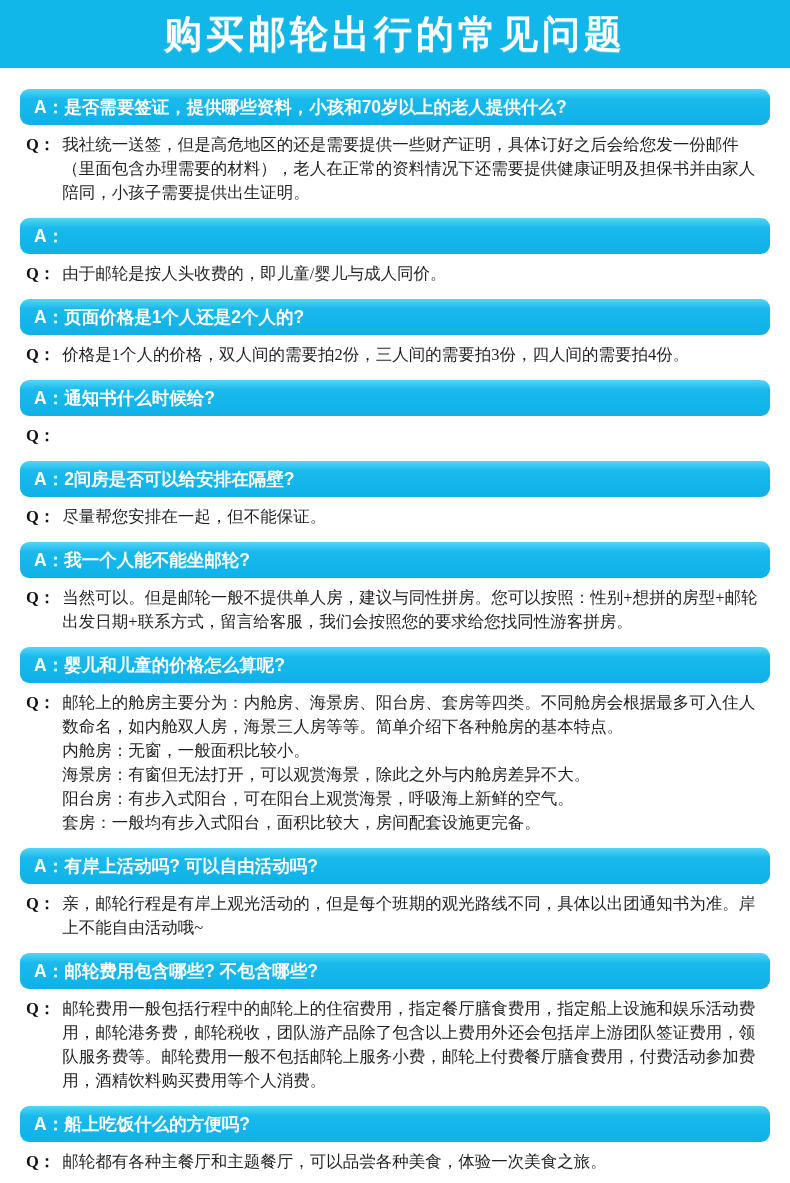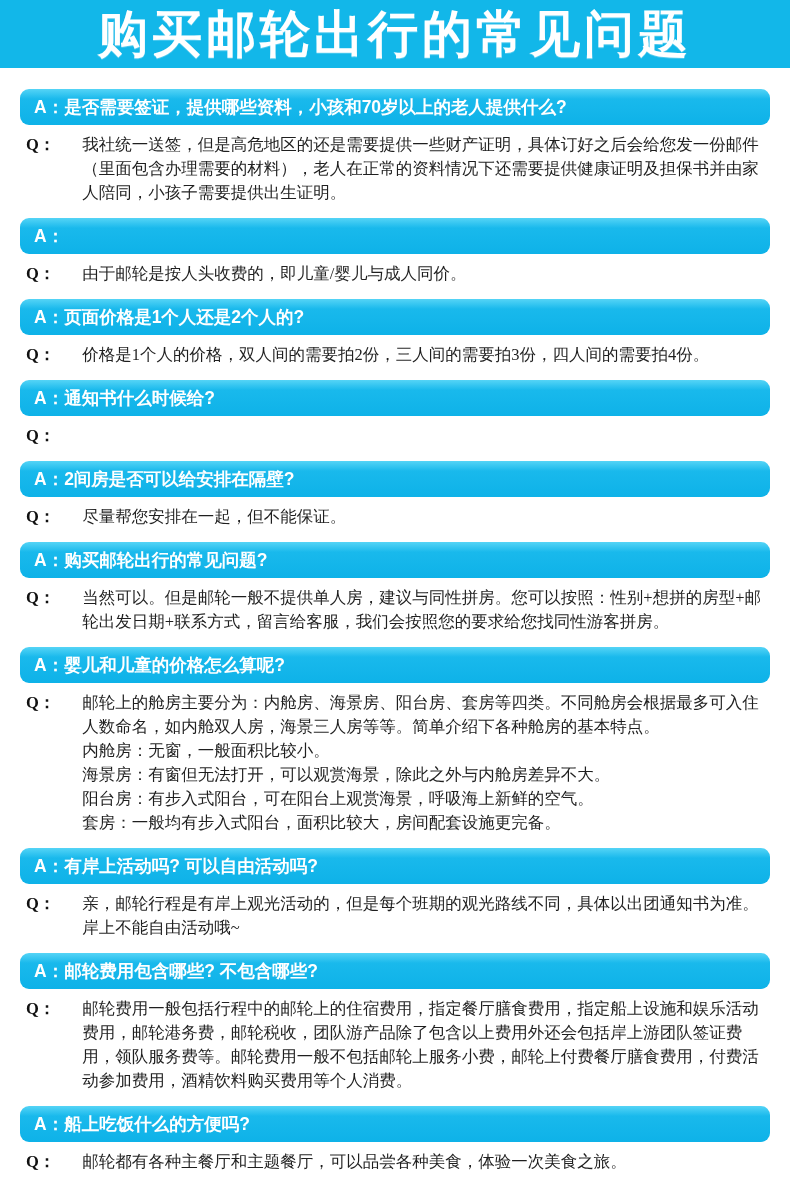--- a/index.html
+++ b/index.html
@@ -15,21 +15,21 @@
     width: 790px;
     height: 68px;
     background: #12b7e9;
     display: flex;
     align-items: center;
     justify-content: center;
   }
   .banner-title {
     margin: 10px;
     color: #ffffff;
-    font-size: 50px;
+    font-size: 38px;
     font-weight: 900;
     letter-spacing: 4px;
     font-family: "Liberation Sans", sans-serif;
     text-shadow: 0 1px 0 rgba(255,255,255,0.25);
     white-space: nowrap;
   }
   .faq {
     padding: 4px 20px 10px 20px;
   }
   .q-bar {
@@ -61,21 +61,20 @@
   }
   .a-prefix {
     flex: 0 0 auto;
     font-weight: bold;
     margin-right: 7px;
     color: #111111;
   }
   .a-text {
     flex: 1 1 auto;
     white-space: pre-wrap;
-    margin-left: 20px;
   }
 </style>
 </head>
 <body>
 
 <div class="page">
 
   <header class="banner">
     <h1 class="banner-title">购买邮轮出行的常见问题</h1>
   </header>
@@ -131,21 +130,21 @@
       </div>
       <div class="a-row">
         <span class="a-prefix">Q：</span>
         <div class="a-text">尽量帮您安排在一起，但不能保证。</div>
       </div>
     </section>
 
     <section class="faq-item">
       <div class="q-bar">
         <span class="q-prefix">A：</span>
-          <span class="q-text">购买邮轮出行的常见问题?</span>
+          <span class="q-text">我一个人能不能坐邮轮?</span>
       </div>
       <div class="a-row">
         <span class="a-prefix">Q：</span>
         <div class="a-text">当然可以。但是邮轮一般不提供单人房，建议与同性拼房。您可以按照：性别+想拼的房型+邮轮出发日期+联系方式，留言给客服，我们会按照您的要求给您找同性游客拼房。</div>
       </div>
     </section>
 
     <section class="faq-item">
       <div class="q-bar">
         <span class="q-prefix">A：</span>

